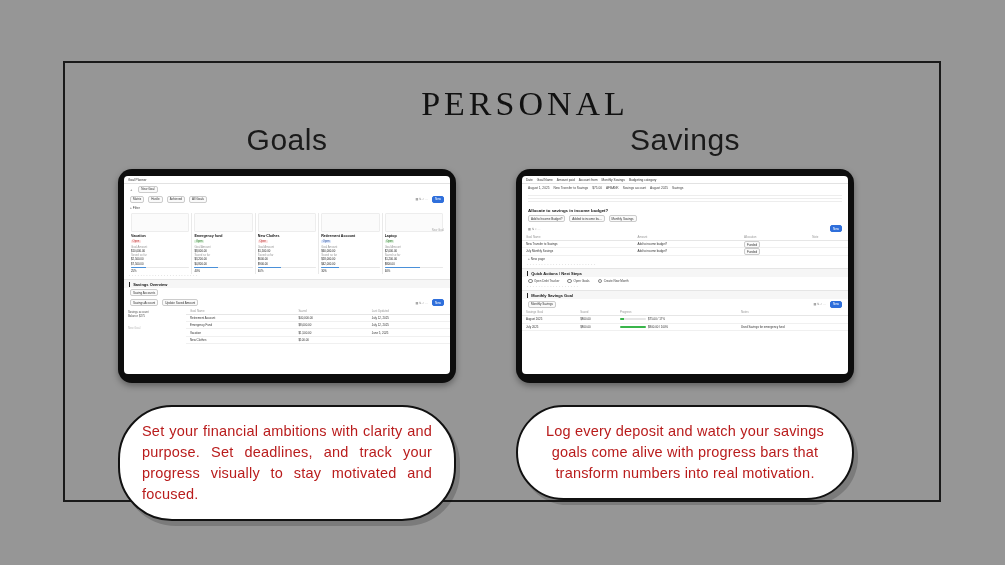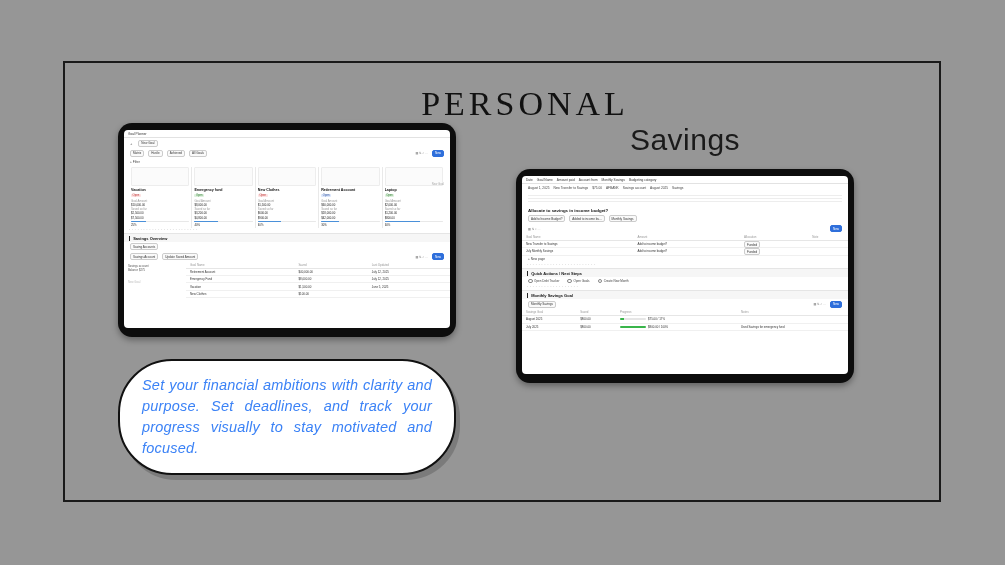--- a/index.html
+++ b/index.html
@@ -302,34 +302,34 @@
     border-radius: 54px;
     box-sizing: border-box;
     padding: 14px 22px;
     text-align: center;
     box-shadow: 4px 5px 0 rgba(0,0,0,0.18);
   }
   .bubble p {
     margin: 0;
     font-size: 14.5px;
     line-height: 21px;
-    color: #3b82f6;
+    color: #b91c1c;
     letter-spacing: 0.2px;
-    font-style: italic;
   }
   .bubble.justify p { text-align: justify; text-align-last: left; }
 </style>
 </head>
 <body>
 
 <div class="slide">
 
   <div class="slide-title">PERSONAL</div>
 
   <div class="panel left">
+    <div class="panel-heading">Goals</div>
 
     <div class="tablet">
       <div class="tablet-screen">
 
         <div class="app-topbar">
           <span class="crumb">Goal Planner</span>
         </div>
 
         <div class="row-line">
           <span class="plus">+</span>
@@ -709,15 +709,18 @@
                 </span>
               </td>
               <td>Used Savings for emergency fund</td>
             </tr>
           </tbody>
         </table>
 
       </div>
     </div>
 
+    <div class="bubble">
+      <p>Log every deposit and watch your savings goals come alive with progress bars that transform numbers into real motivation.</p>
+    </div>
   </div>
 
 </div>
 
 </body></html>

